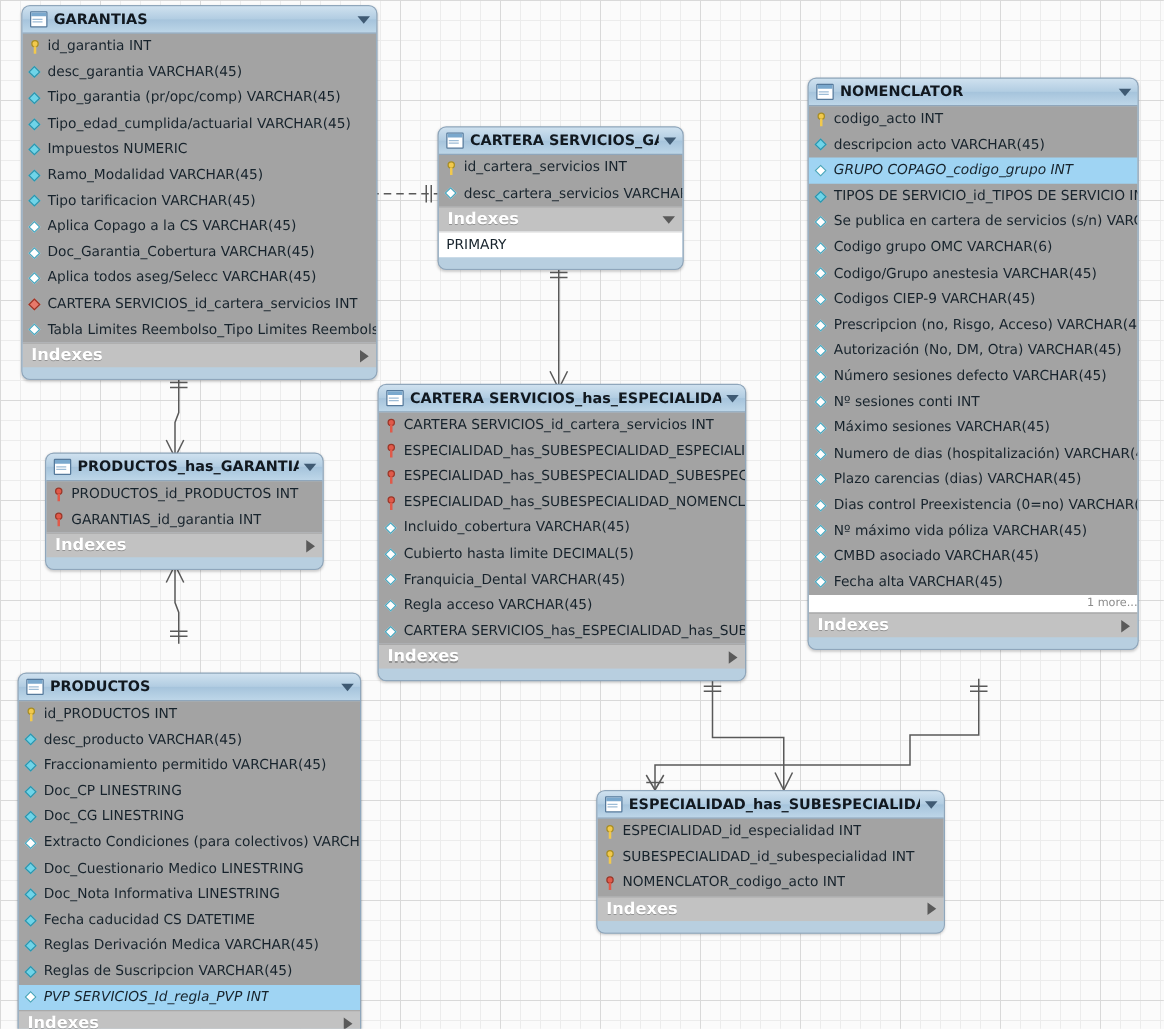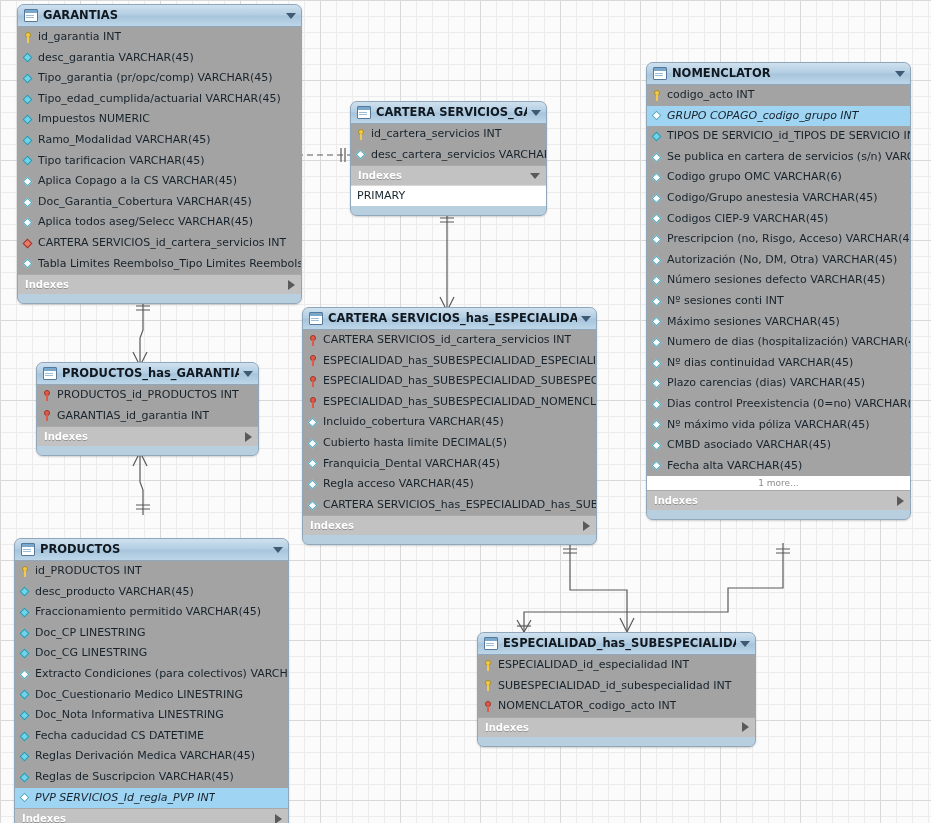--- a/index.html
+++ b/index.html
@@ -61,21 +61,21 @@
   .tbl-body{background:#a3a3a3;padding:0;}
   .col{
     height:20.6px;line-height:20.6px;
     display:flex;align-items:center;
     padding-left:5px;white-space:nowrap;overflow:hidden;
     font-size:11px;color:#17232c;
   }
   .col.sel{background:#9fd4f3;font-style:italic;}
   .col .cname{overflow:hidden;text-overflow:clip;white-space:nowrap;}
   .more{
-    height:14px;line-height:14px;text-align:center;
+    height:14px;line-height:14px;text-align:right;
     font-size:9px;color:#8b8b8b;background:#fff;
   }
 
   
   .g{width:11px;height:11px;margin-right:4px;flex:0 0 auto;position:relative;}
   .g.key:before{
     content:"";position:absolute;left:2px;top:0;width:6px;height:6px;
     border-radius:50%;background:#f2c94c;border:1px solid #a88d22;box-sizing:border-box;
   }
   .g.key:after{
@@ -103,21 +103,21 @@
     background:#e8796b;border:1px solid #9a3527;transform:rotate(45deg);box-sizing:border-box;
   }
 
   
   .idx{
     height:19px;line-height:19px;
     background:#c2c2c2;
     border-top:1px solid #a9a9a9;
     display:flex;align-items:center;
     padding:0 6px 0 7px;
-    font-weight:bold;font-size:10px;color:#ffffff;
+    font-weight:bold;font-size:13px;color:#ffffff;
     text-shadow:0 1px 0 rgba(0,0,0,.25);
   }
   .idx .ilbl{flex:1 1 auto;}
   .tri-r{
     width:0;height:0;flex:0 0 auto;
     border-top:5px solid transparent;border-bottom:5px solid transparent;
     border-left:7px solid #5a5a5a;
   }
   .tri-d{
     width:0;height:0;flex:0 0 auto;
@@ -259,20 +259,24 @@
     <div class="tbl-hd">
       <span class="ticon"></span>
       <span class="tname">NOMENCLATOR</span>
       <span class="caret"></span>
     </div>
     <div class="tbl-body">
       <div class="col">
           <span class="g key"></span>
           <span class="cname">codigo_acto INT</span>
         </div>
+      <div class="col">
+          <span class="g dia"></span>
+          <span class="cname">descripcion acto VARCHAR(45)</span>
+        </div>
       <div class="col sel">
           <span class="g diah"></span>
           <span class="cname">GRUPO COPAGO_codigo_grupo INT</span>
         </div>
       <div class="col">
           <span class="g dia"></span>
           <span class="cname">TIPOS DE SERVICIO_id_TIPOS DE SERVICIO INT</span>
         </div>
       <div class="col">
           <span class="g diah"></span>
@@ -306,24 +310,20 @@
           <span class="g diah"></span>
           <span class="cname">Nº sesiones conti INT</span>
         </div>
       <div class="col">
           <span class="g diah"></span>
           <span class="cname">Máximo sesiones VARCHAR(45)</span>
         </div>
       <div class="col">
           <span class="g diah"></span>
           <span class="cname">Numero de dias (hospitalización) VARCHAR(45)</span>
-        </div>
-      <div class="col">
-          <span class="g diah"></span>
-          <span class="cname">Nº dias continuidad VARCHAR(45)</span>
         </div>
       <div class="col">
           <span class="g diah"></span>
           <span class="cname">Plazo carencias (dias) VARCHAR(45)</span>
         </div>
       <div class="col">
           <span class="g diah"></span>
           <span class="cname">Dias control Preexistencia (0=no) VARCHAR(45)</span>
         </div>
       <div class="col">

